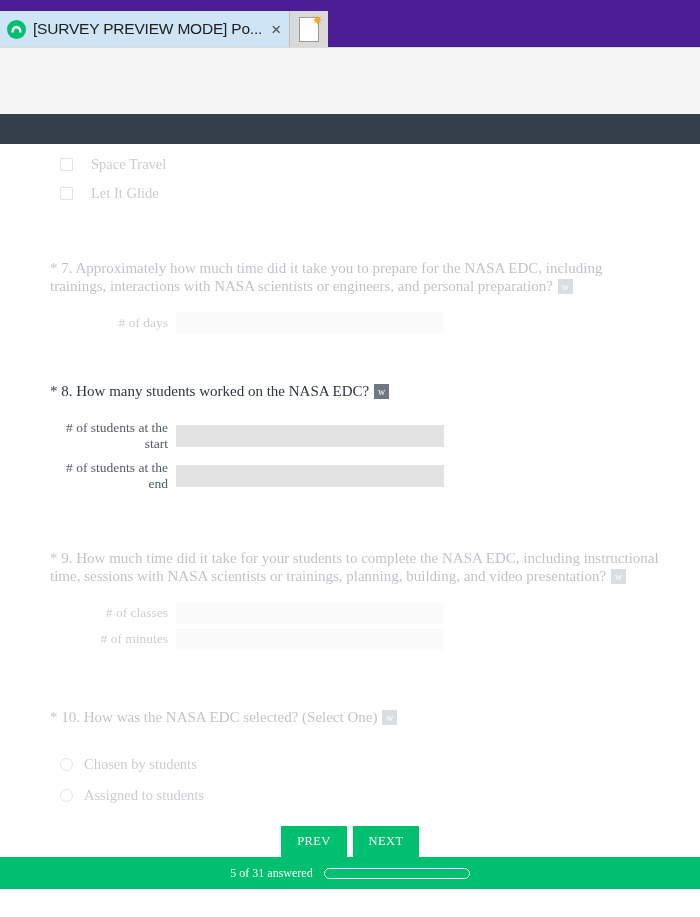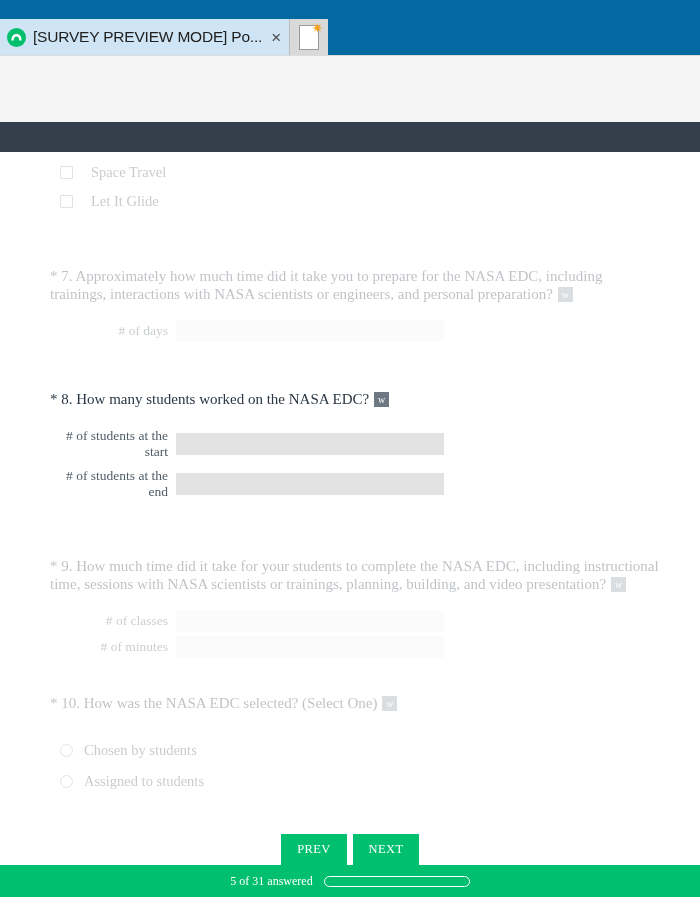--- a/index.html
+++ b/index.html
@@ -48,22 +48,22 @@
   .caret-down {
     width: 0; height: 0;
     border-left: 5px solid transparent;
     border-right: 5px solid transparent;
     border-top: 6px solid #6b6b6b;
   }
   .lock-ico { display:block; }
   .reload-ico { display:block; }
 
   .tabstrip {
-    height: 56px;
-    background: #0369a1;
+    height: 48px;
+    background: #4c1d95;
     display: flex;
     align-items: flex-end;
     border-bottom: 1px solid #dcdcdc;
   }
   .tab {
     height: 36px;
     background: #cfe5f5;
     display: flex;
     align-items: center;
     padding: 0 6px 0 7px;
@@ -360,21 +360,21 @@
       <div class="field-row" style="margin-top:17px;">
         <span class="field-label"># of classes</span>
         <span class="field-input"></span>
       </div>
       <div class="field-row" style="margin-top:4px;">
         <span class="field-label"># of minutes</span>
         <span class="field-input"></span>
       </div>
     </div>
 
-    <div class="q-faded" style="margin-top:36px;">
+    <div class="q-faded" style="margin-top:58px;">
       <div class="q-title">
         <span class="q-star">*</span>
         <span>10.</span>
         <span>How was the NASA EDC selected? (Select One)</span><span class="w-badge">w</span>
       </div>
       <div class="radio-row" style="height:31px; margin-top:23px;">
         <span class="radio-circle"></span>
         <span class="radio-label">Chosen by students</span>
       </div>
       <div class="radio-row" style="height:31px;">

